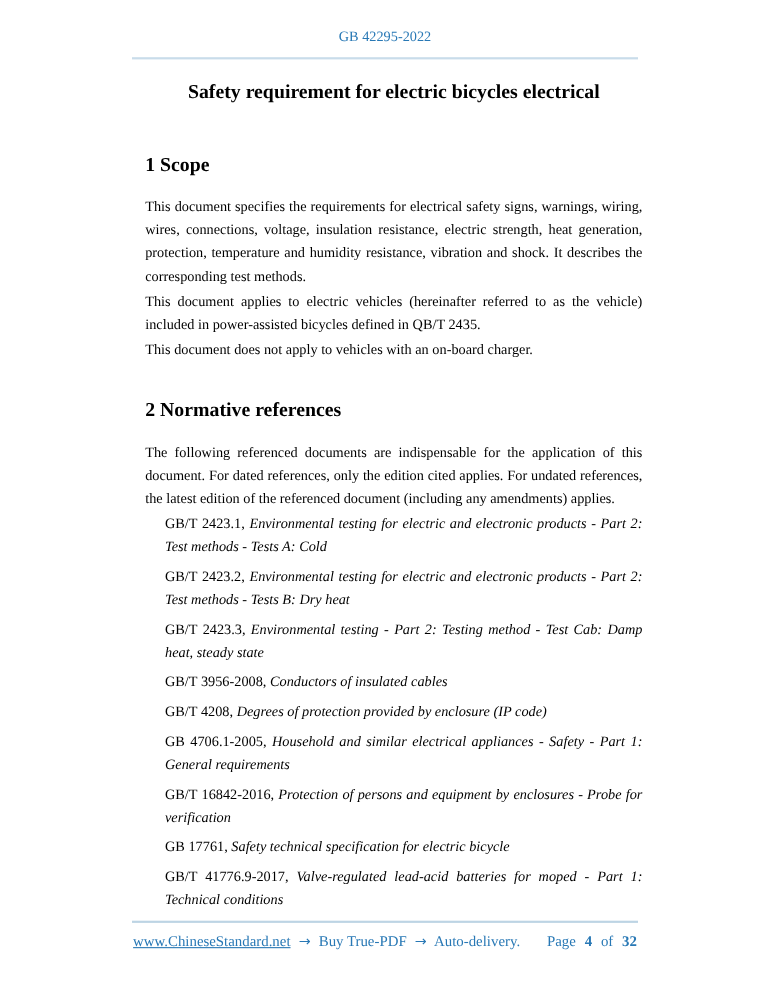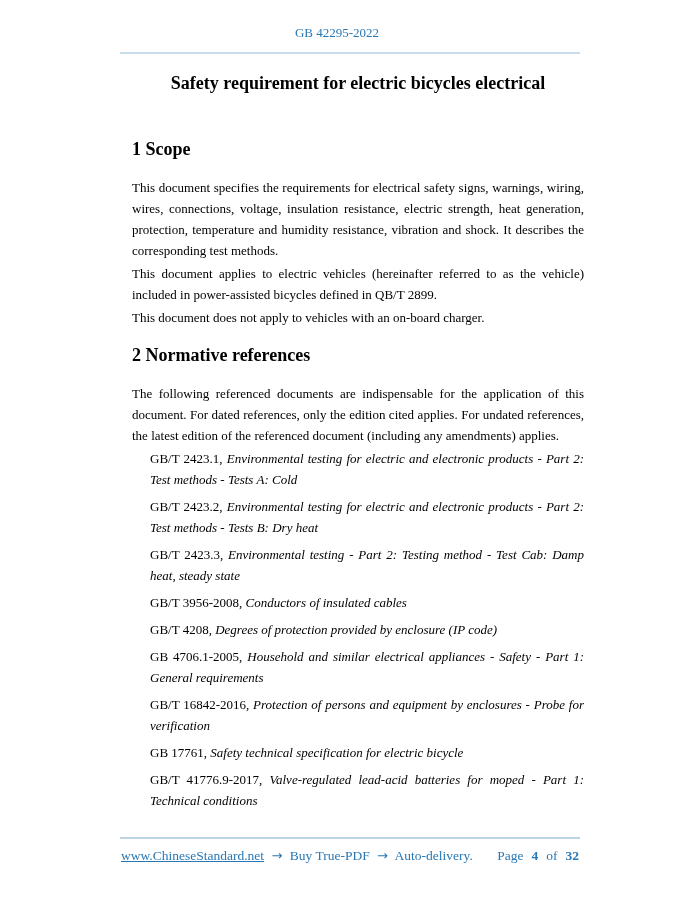--- a/index.html
+++ b/index.html
@@ -9,21 +9,21 @@
     width: 700px;
     height: 906px;
     background: #ffffff;
     font-family: "Liberation Serif", "DejaVu Serif", serif;
     color: #000000;
     overflow: hidden;
   }
   
   .header-text {
     position: absolute;
-    top: 25px; left: 107px; width: 460px;
+    top: 25px; left: 120px; width: 460px;
     text-align: center;
     font-size: 13px;
     line-height: 16px;
     color: #2878B5;
   }
   .header-rule {
     position: absolute;
     top: 52px; left: 120px; width: 460px; height: 2px;
     background: #C9DCEA;
   }
@@ -39,21 +39,21 @@
     font-weight: bold;
     text-align: center;
   }
   h2.section-heading {
     margin: 0;
     font-size: 18px;
     line-height: 25px;
     font-weight: bold;
   }
   #scope-heading { margin-top: 42px; }
-  #normative-heading { margin-top: 15px; }
+  #normative-heading { margin-top: 32px; }
   p.body-par {
     margin: 2px 0 0;
     font-size: 13px;
     line-height: 21px;
     text-align: justify;
   }
   p.first-par { margin-top: 15px; }
   .refs {
     margin: 2px 0 13px 18px;
     width: 434px;
@@ -100,21 +100,21 @@
 
   <div class="header-text">GB 42295-2022</div>
   <div class="header-rule"></div>
 
   <div class="content">
 
     <h1 class="doc-title">Safety requirement for electric bicycles electrical</h1>
 
     <h2 class="section-heading" id="scope-heading">1 Scope</h2>
     <p class="body-par first-par">This document specifies the requirements for electrical safety signs, warnings, wiring, wires, connections, voltage, insulation resistance, electric strength, heat generation, protection, temperature and humidity resistance, vibration and shock. It describes the corresponding test methods.</p>
-    <p class="body-par">This document applies to electric vehicles (hereinafter referred to as the vehicle) included in power-assisted bicycles defined in QB/T 2899.</p>
+    <p class="body-par">This document applies to electric vehicles (hereinafter referred to as the vehicle) included in power-assisted bicycles defined in QB/T 2435.</p>
     <p class="body-par">This document does not apply to vehicles with an on-board charger.</p>
 
     <h2 class="section-heading" id="normative-heading">2 Normative references</h2>
     <p class="body-par first-par">The following referenced documents are indispensable for the application of this document. For dated references, only the edition cited applies. For undated references, the latest edition of the referenced document (including any amendments) applies.</p>
 
     <div class="refs">
       <p class="ref-item"><span class="ref-code">GB/T 2423.1,</span> <span class="ref-title">Environmental testing for electric and electronic products - Part 2: Test methods - Tests A: Cold</span></p>
       <p class="ref-item"><span class="ref-code">GB/T 2423.2,</span> <span class="ref-title">Environmental testing for electric and electronic products - Part 2: Test methods - Tests B: Dry heat</span></p>
       <p class="ref-item"><span class="ref-code">GB/T 2423.3,</span> <span class="ref-title">Environmental testing - Part 2: Testing method - Test Cab: Damp heat, steady state</span></p>
       <p class="ref-item"><span class="ref-code">GB/T 3956-2008,</span> <span class="ref-title">Conductors of insulated cables</span></p>

